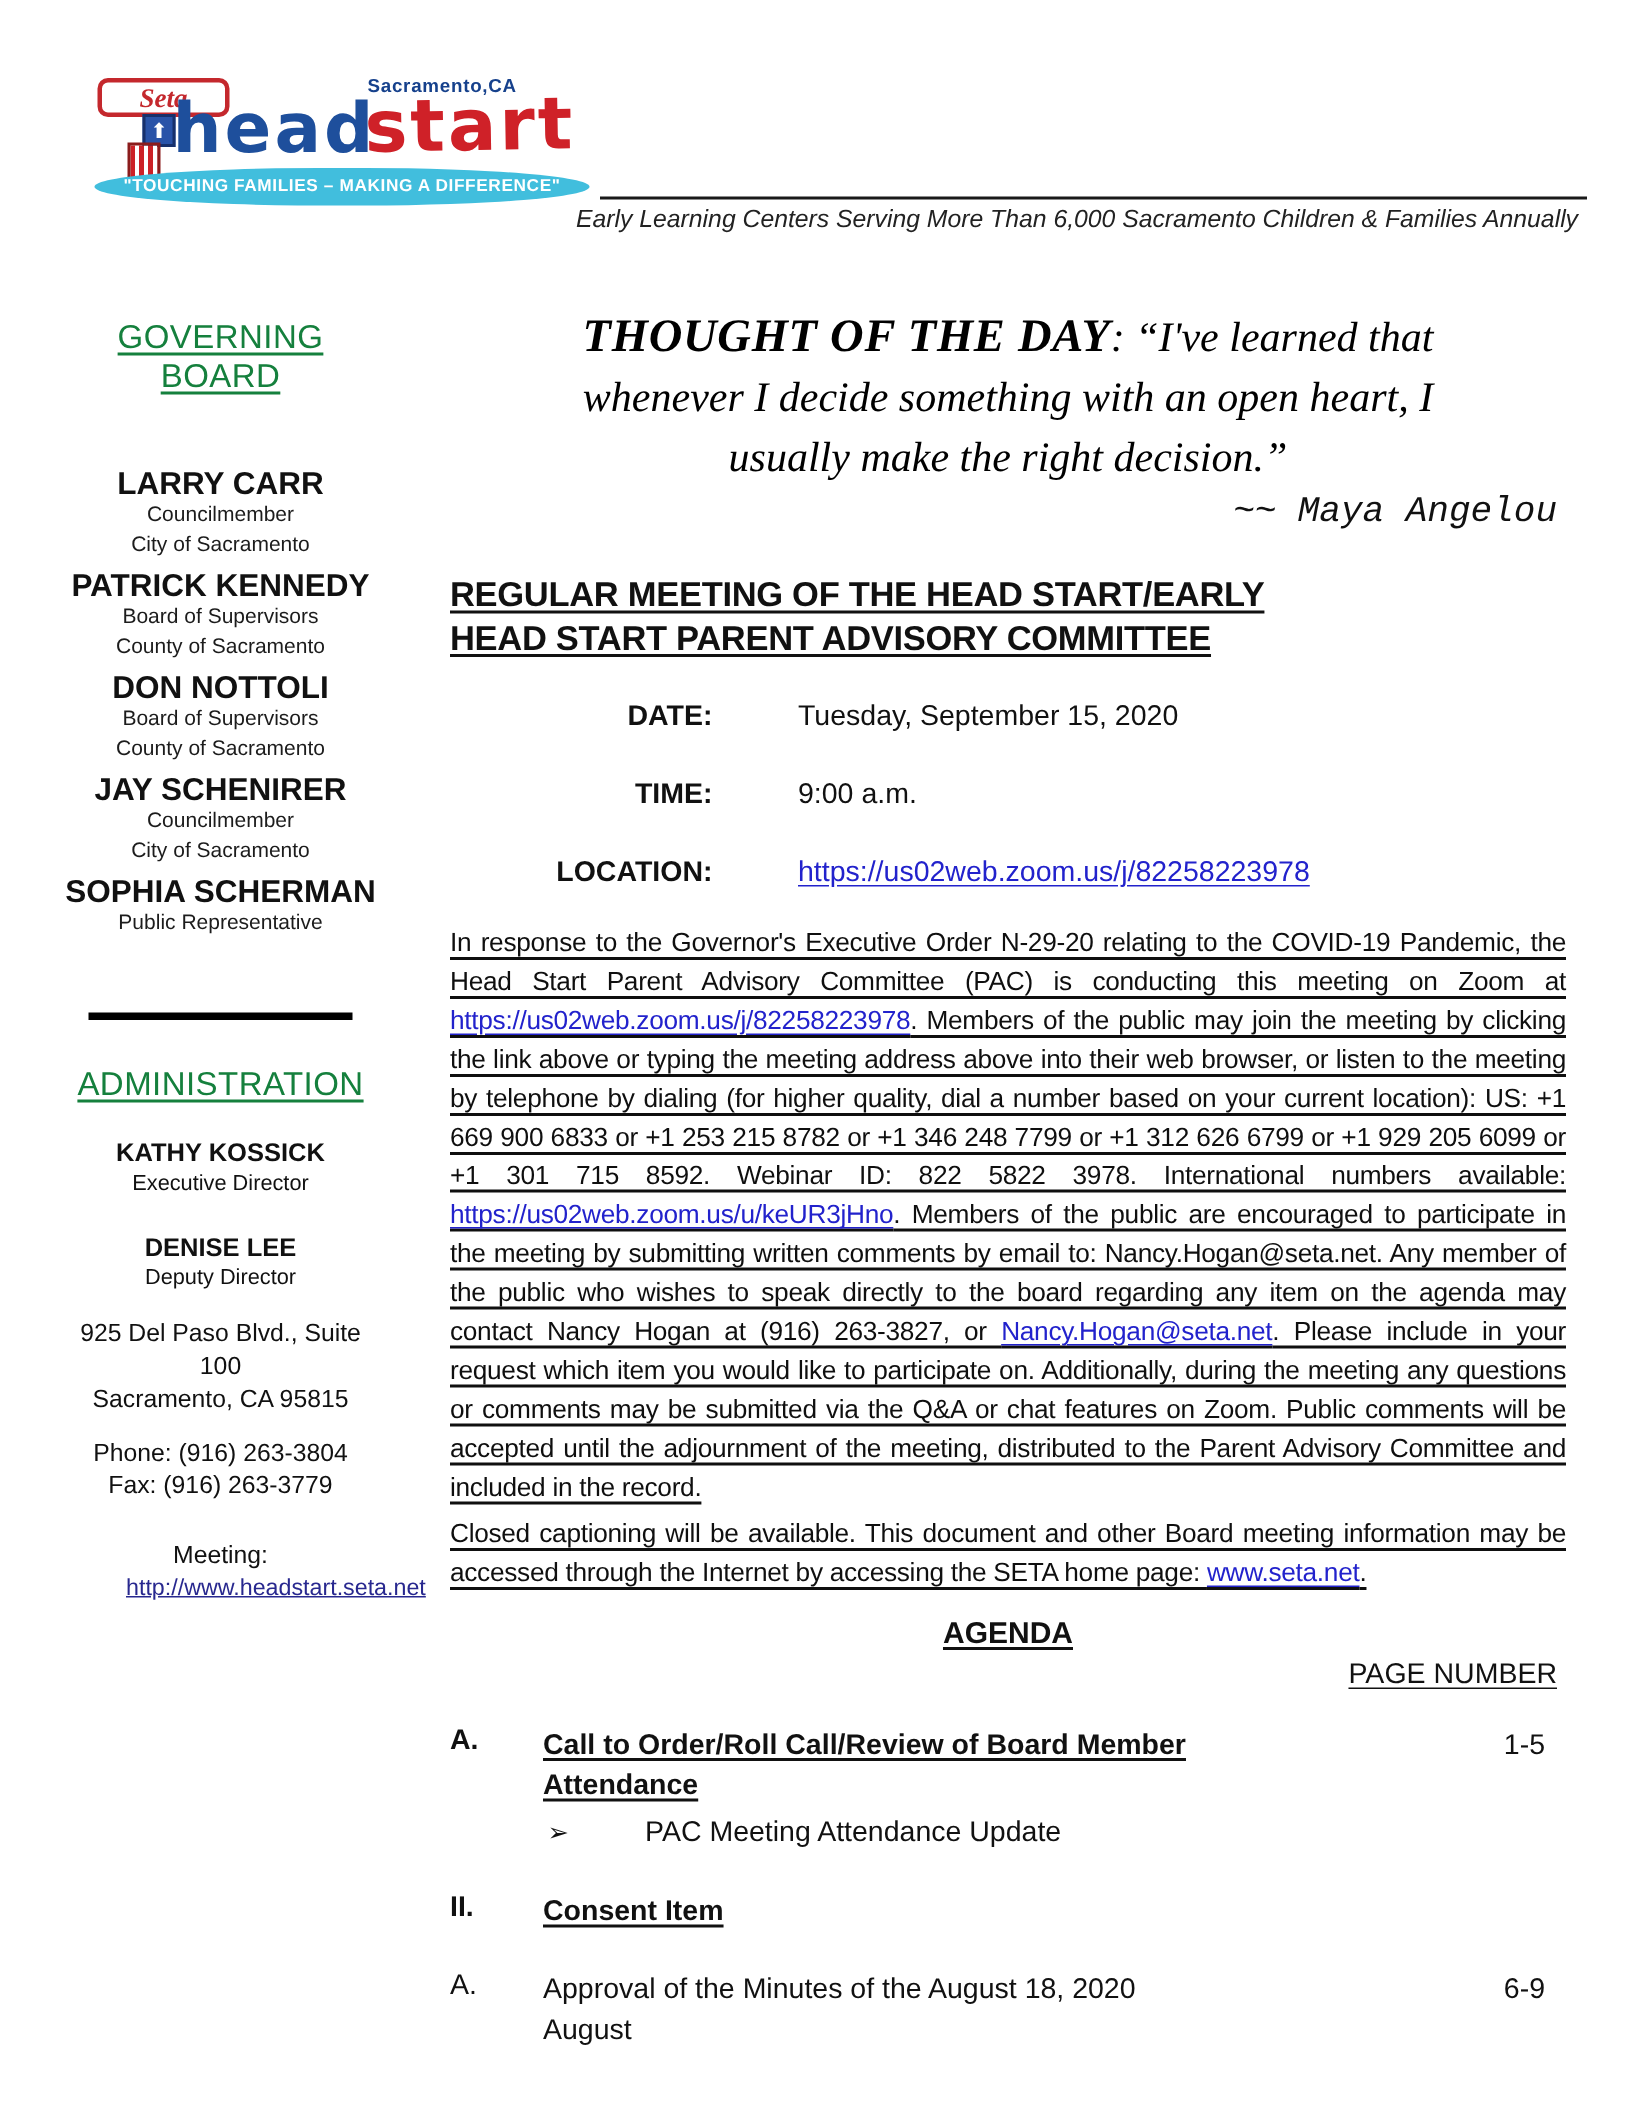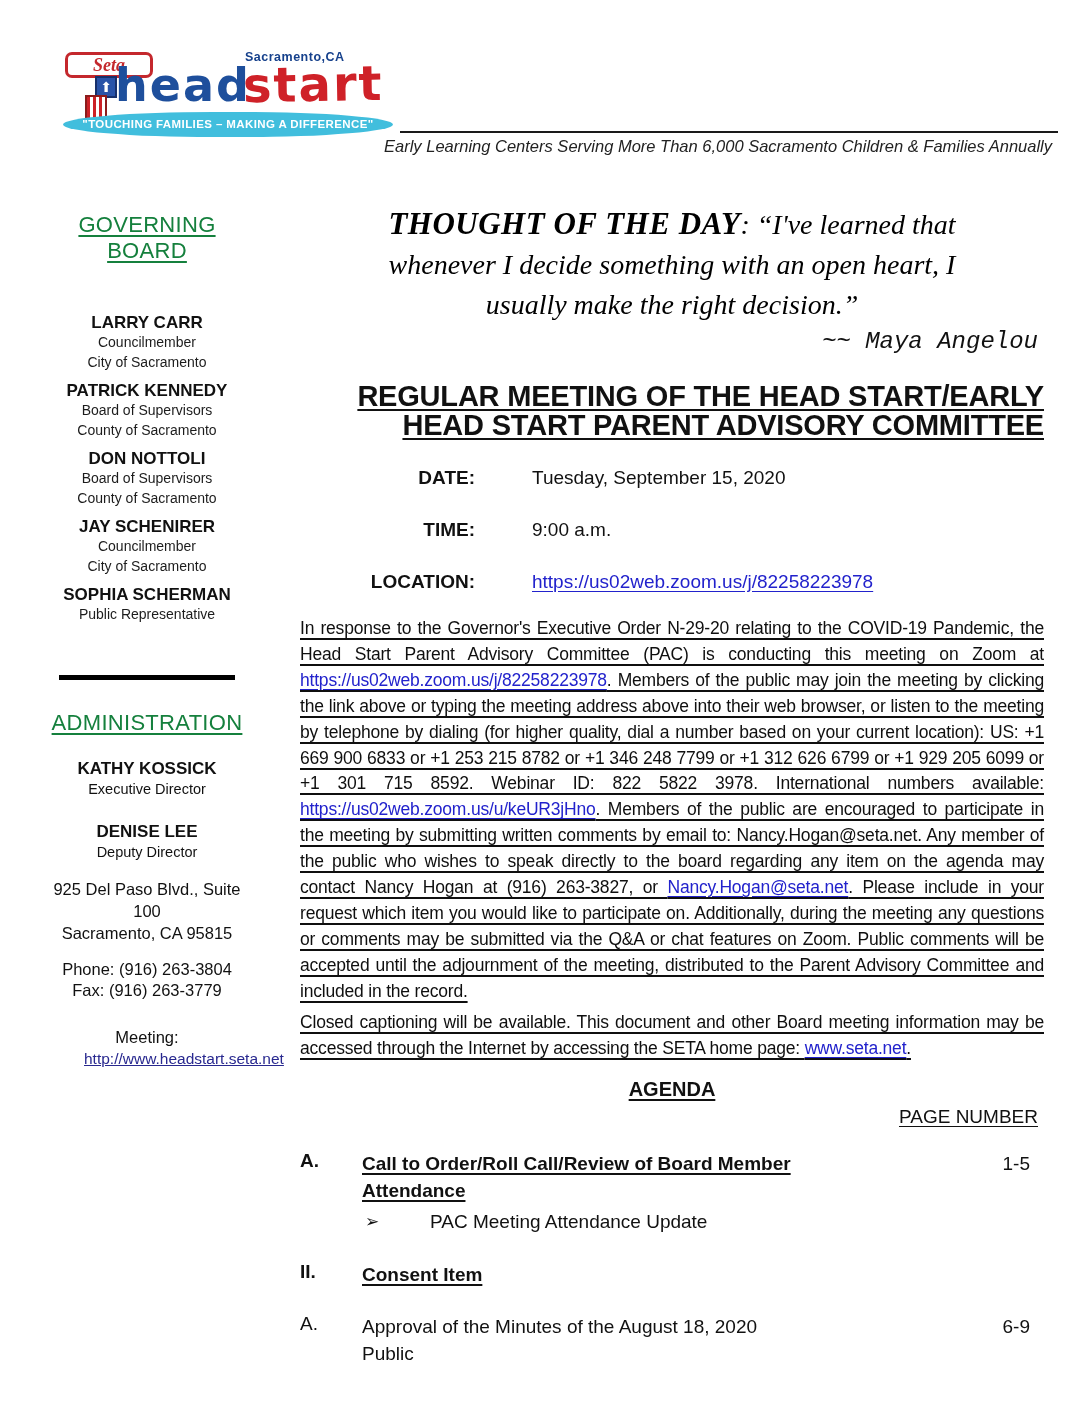--- a/index.html
+++ b/index.html
@@ -57,21 +57,21 @@
     text-align:right; font-style:italic; font-size:16.5px; color:#222;
   }
   
   .sidebar { position:absolute; left:42px; top:212px; width:210px; text-align:center; }
   .side-heading {
     color:#15803d; font-weight:normal; font-size:22px; line-height:26px;
     text-decoration:underline; text-underline-offset:3px; letter-spacing:0.3px;
   }
   .gb-heading { margin-bottom:48px; }
   .member { margin-bottom:8px; }
-  .member-name { font-weight:bold; font-size:17px; line-height:21px; }
+  .member-name { font-weight:bold; font-size:21px; line-height:21px; }
   .member-detail { font-size:14px; line-height:19.5px; color:#1c1c1c; }
   .side-divider { width:176px; height:5px; background:#000; margin:50px auto 0 auto; }
   .admin-heading { margin-top:30px; }
   .staff { margin-top:22px; }
   .staff-name { font-weight:bold; font-size:17px; line-height:21px; }
   .staff-title { font-size:14.5px; line-height:20px; }
   .side-address { margin-top:16px; font-size:16.5px; line-height:22px; }
   .side-phone { margin-top:15px; font-size:16.5px; line-height:21px; }
   .side-website { margin-top:26px; font-size:16.5px; line-height:21px; }
   .side-website a { color:#28288f; text-decoration:underline; font-size:15.5px;margin-left:42px; }
@@ -82,22 +82,22 @@
     font-family:"Liberation Serif", serif; font-style:italic;
     font-size:28px; line-height:40px; color:#000;
   }
   .quote-heading { font-weight:bold; font-size:31px; letter-spacing:0.5px; }
   .quote-attrib {
     position:absolute; top:328px; width:744px; text-align:right;
     padding-right:6px; font-family:Liberation Mono, monospace;
     font-style:italic; font-size:24px;
   }
   .meeting-title {
-    position:absolute; top:382px; width:744px; text-align:right;
-    font-weight:bold; font-size:29px; line-height:29px; letter-spacing:-0.2px;
+    position:absolute; top:382px; width:744px; text-align:left;
+    font-weight:bold; font-size:23px; line-height:29px; letter-spacing:-0.2px;
   }
   .meeting-title span { text-decoration:underline; text-decoration-thickness:2px; text-underline-offset:3px; }
   .meet-rows { position:absolute; top:466px; width:744px; }
   .meet-row { display:flex; margin-bottom:28px; font-size:19px; line-height:24px; }
   .meet-label { width:175px; text-align:right; font-weight:bold; }
   .meet-value { margin-left:57px; }
   .meet-value a, .doc-link { color:#2222cc; text-decoration:underline; text-underline-offset:3px; }
   .para {
     position:absolute; width:744px; text-align:justify;
     font-size:17.5px; line-height:25.9px; letter-spacing:-0.2px;
@@ -262,20 +262,20 @@
         <div class="agenda-text bold">
           <div class="a-line">Consent Item</div>
         </div>
         <div class="agenda-pages"></div>
       </div>
 
       <div class="agenda-row row-gap2">
         <div class="agenda-num">A.</div>
         <div class="agenda-text">
           <div>Approval of the Minutes of the August 18, 2020</div>
-          <div>Public</div>
+          <div>August</div>
         </div>
         <div class="agenda-pages">6-9</div>
       </div>
 
     </div>
   </div>
 </div>
 
 </body></html>

